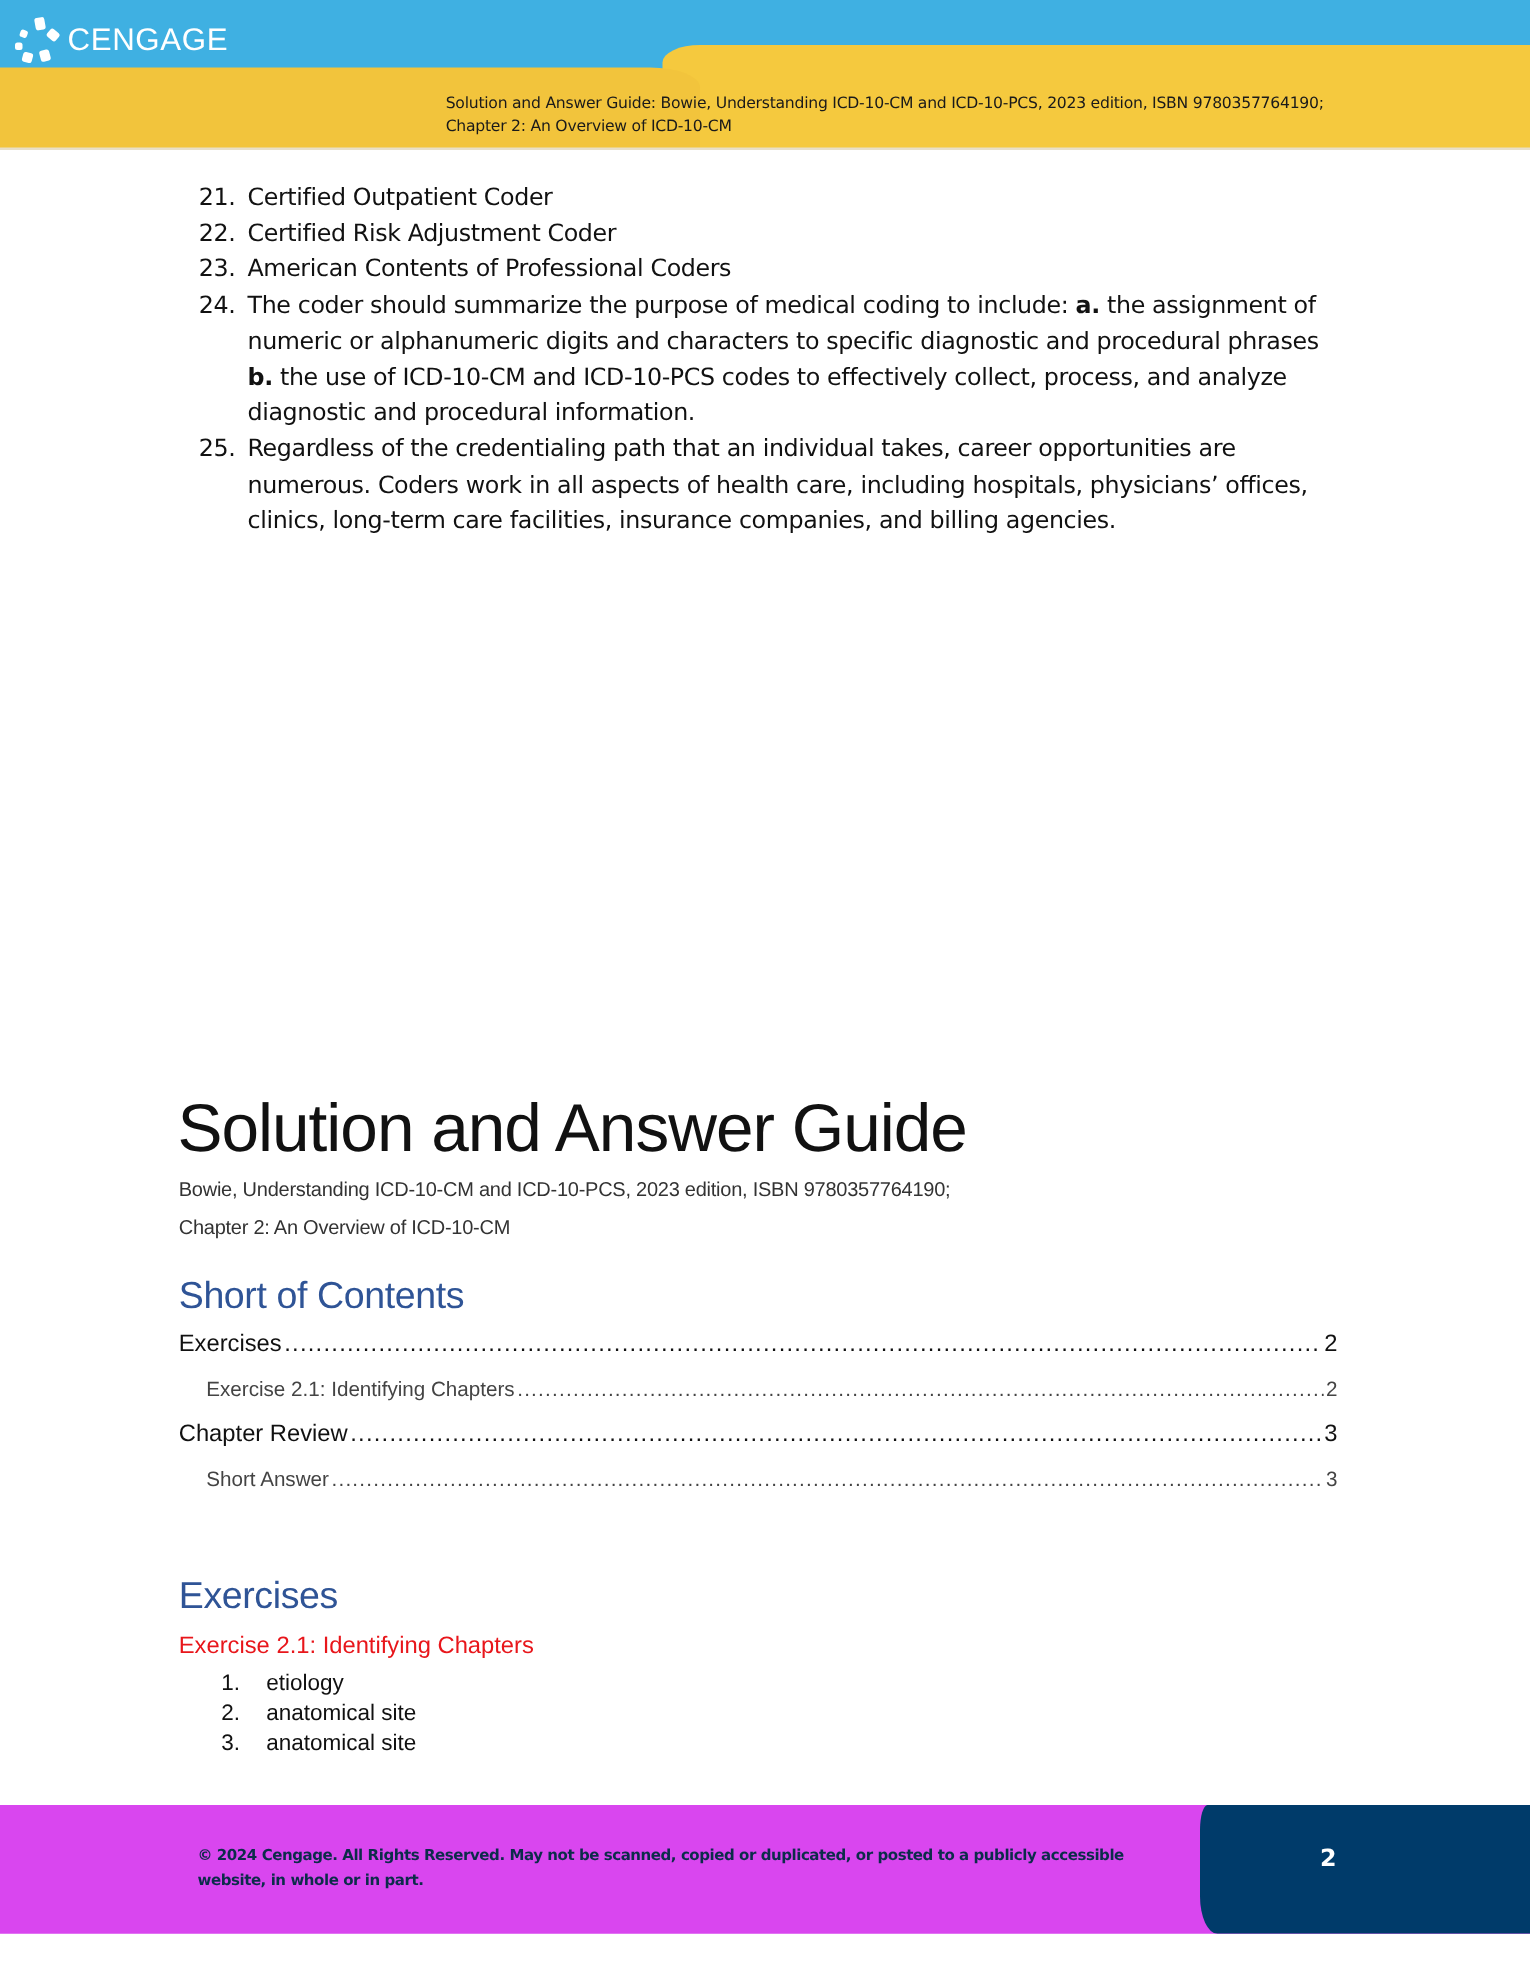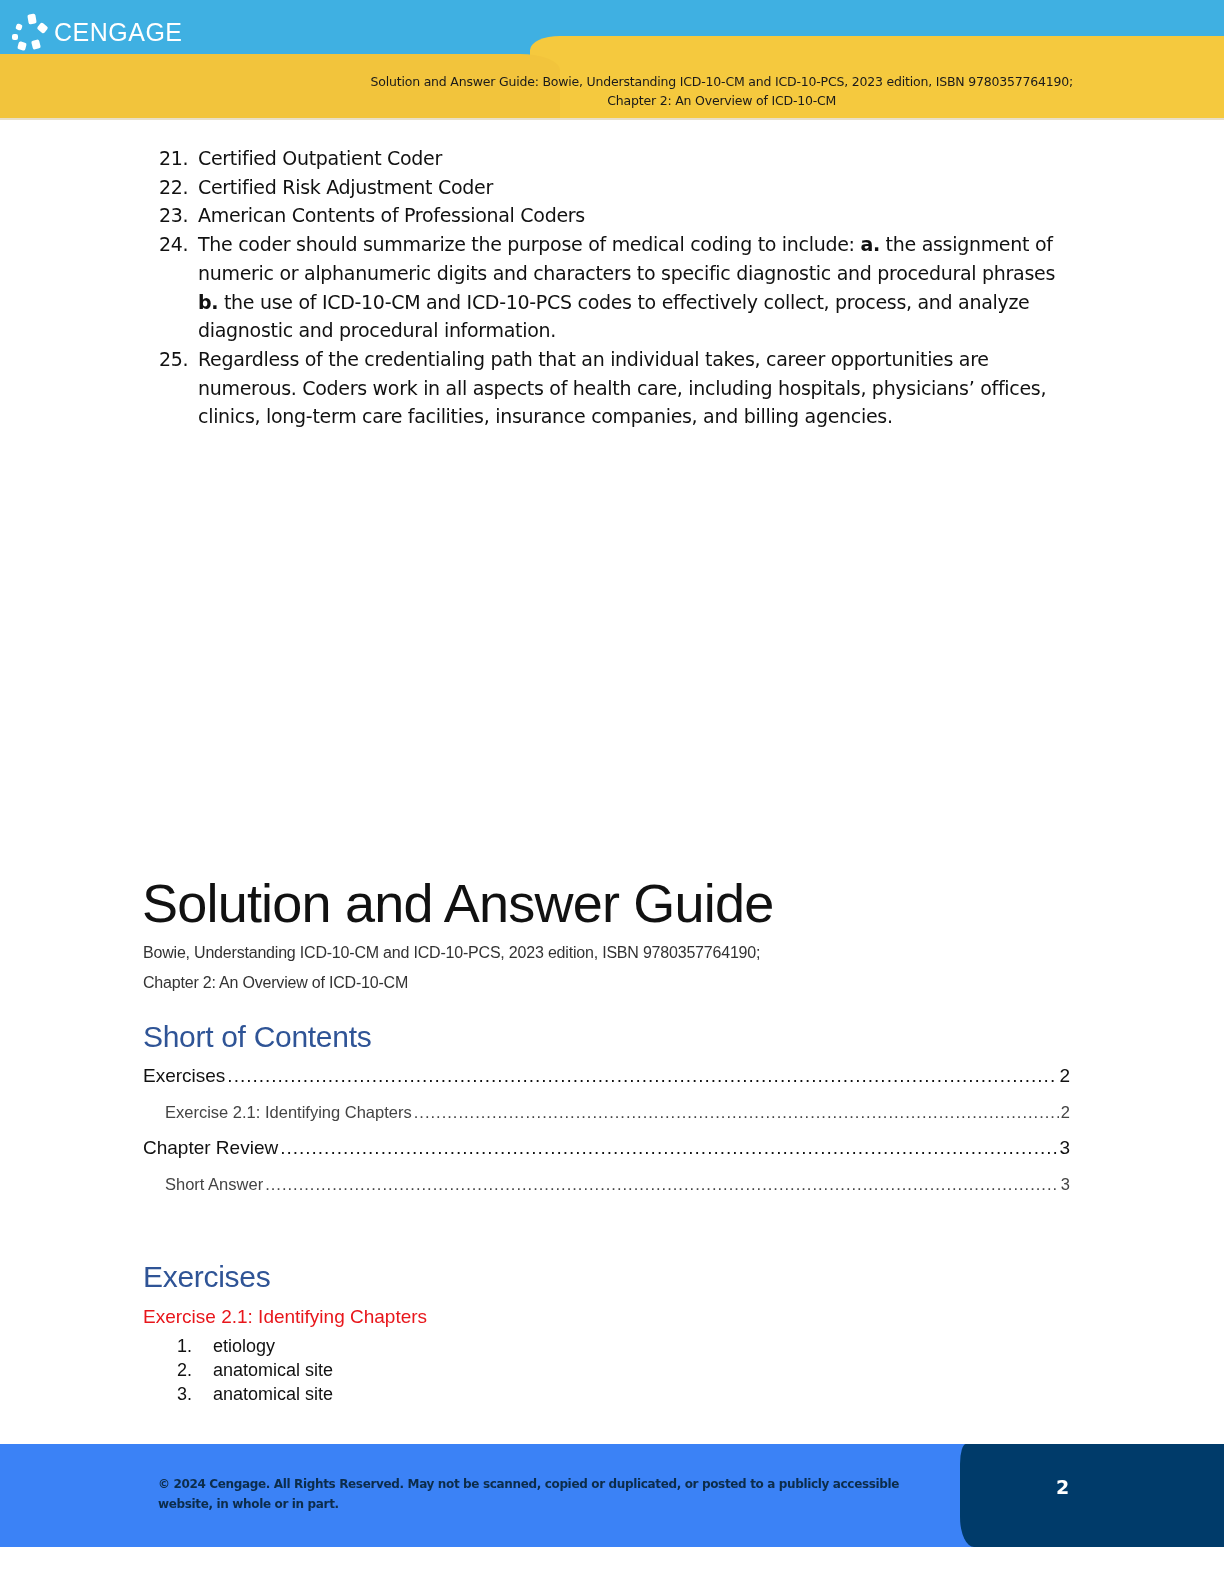--- a/index.html
+++ b/index.html
@@ -9,21 +9,21 @@
   .header .blue-top { position: absolute; left: 0; top: 0; width: 1224px; height: 58px; background: #3fb0e2; }
   .header .yellow-left { position: absolute; left: 0; top: 54px; width: 560px; height: 70px; background: #f2c43c;
     border-top-right-radius: 40px 16px; }
   .header .yellow-right { position: absolute; left: 530px; top: 36px; width: 700px; height: 90px; background: #f5c93e;
     border-top-left-radius: 30px 14px; }
   .header .rule { position: absolute; left: 0; top: 118px; width: 1224px; height: 2px; background: #e8dfc8; }
   .logo { position: absolute; left: 12px; top: 14px; display: flex; align-items: center; color: #fff; }
   .logo-mark { width: 36px; height: 36px; position: relative; }
   .logo-mark span { position: absolute; background: #fff; border-radius: 2px; }
   .logo-text { font-family: "Liberation Sans", sans-serif; font-size: 25px; letter-spacing: 0.5px; margin-left: 6px; }
-  .running-head { position: absolute; right: 151px; top: 72px; text-align: center; font-family: "DejaVu Sans", sans-serif;
+  .running-head { position: absolute; right: 165px; top: 72px; text-align: left; font-family: "DejaVu Sans", sans-serif;
     font-size: 12.5px; line-height: 19px; color: #1a1a1a; letter-spacing: -0.2px; }
 
   .answers { position: absolute; left: 159px; top: 144px; width: 900px; font-family: "DejaVu Sans", sans-serif;
     font-size: 19px; line-height: 28.7px; letter-spacing: -0.3px; }
   .answers .item { display: flex; }
   .answers .num { width: 39px; flex: none; }
   .answers .txt { flex: 1; }
 
   .title { position: absolute; left: 142px; top: 872px; font-family: "Liberation Sans", sans-serif; font-size: 54px;
     font-weight: normal; color: #111; letter-spacing: -0.8px; }
@@ -42,21 +42,21 @@
 
   .ex-heading { position: absolute; left: 143px; top: 1260px; font-family: "Liberation Sans", sans-serif; font-size: 30px;
     color: #2f5496; letter-spacing: -0.3px; }
   .ex-sub { position: absolute; left: 143px; top: 1306px; font-family: "Liberation Sans", sans-serif; font-size: 19px;
     color: #e8161b; }
   .ex-list { position: absolute; left: 177px; top: 1334px; font-family: "Liberation Sans", sans-serif; font-size: 18px;
     line-height: 24px; color: #111; }
   .ex-list .item { display: flex; }
   .ex-list .num { width: 36px; }
 
-  .footer { position: absolute; left: 0; top: 1444px; width: 1224px; height: 103px; background: #3b82f6; overflow: hidden; }
+  .footer { position: absolute; left: 0; top: 1444px; width: 1224px; height: 103px; background: #d946ef; overflow: hidden; }
   .footer .dark { position: absolute; left: 960px; top: 0; width: 264px; height: 103px; background: #003b6a;
     border-bottom-left-radius: 14px 30px; border-top-left-radius: 6px 20px; }
   .footer .copyright { position: absolute; left: 158px; top: 30px; width: 770px; font-family: "DejaVu Sans", sans-serif;
     font-weight: bold; font-size: 12px; line-height: 20px; color: #0c2c4a; letter-spacing: -0.35px; }
   .footer .page-num { position: absolute; left: 1056px; top: 32px; font-family: "DejaVu Sans", sans-serif; font-weight: bold;
     font-size: 19px; color: #ffffff; }
 </style>
 </head>
 <body>
 

